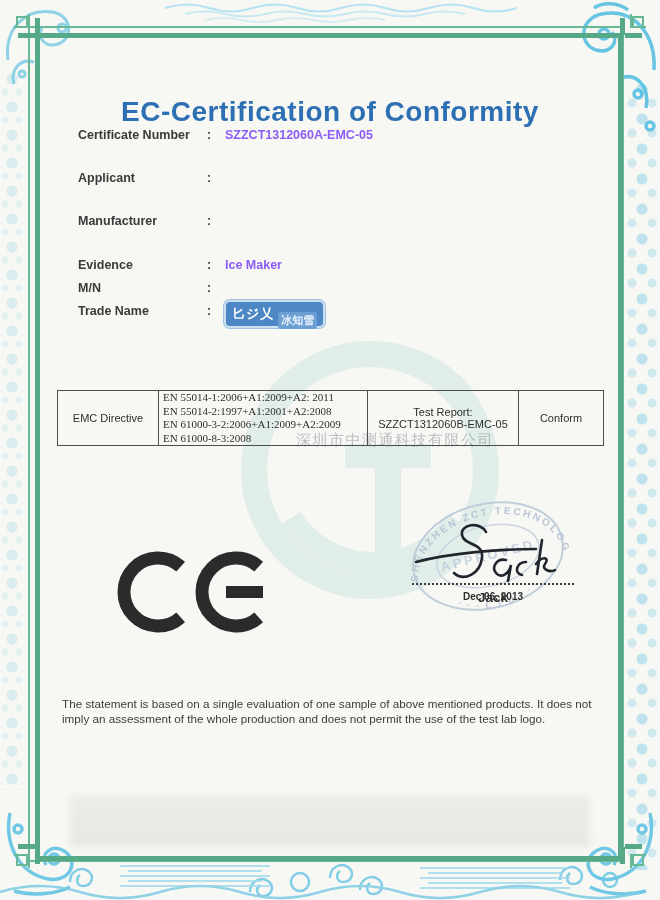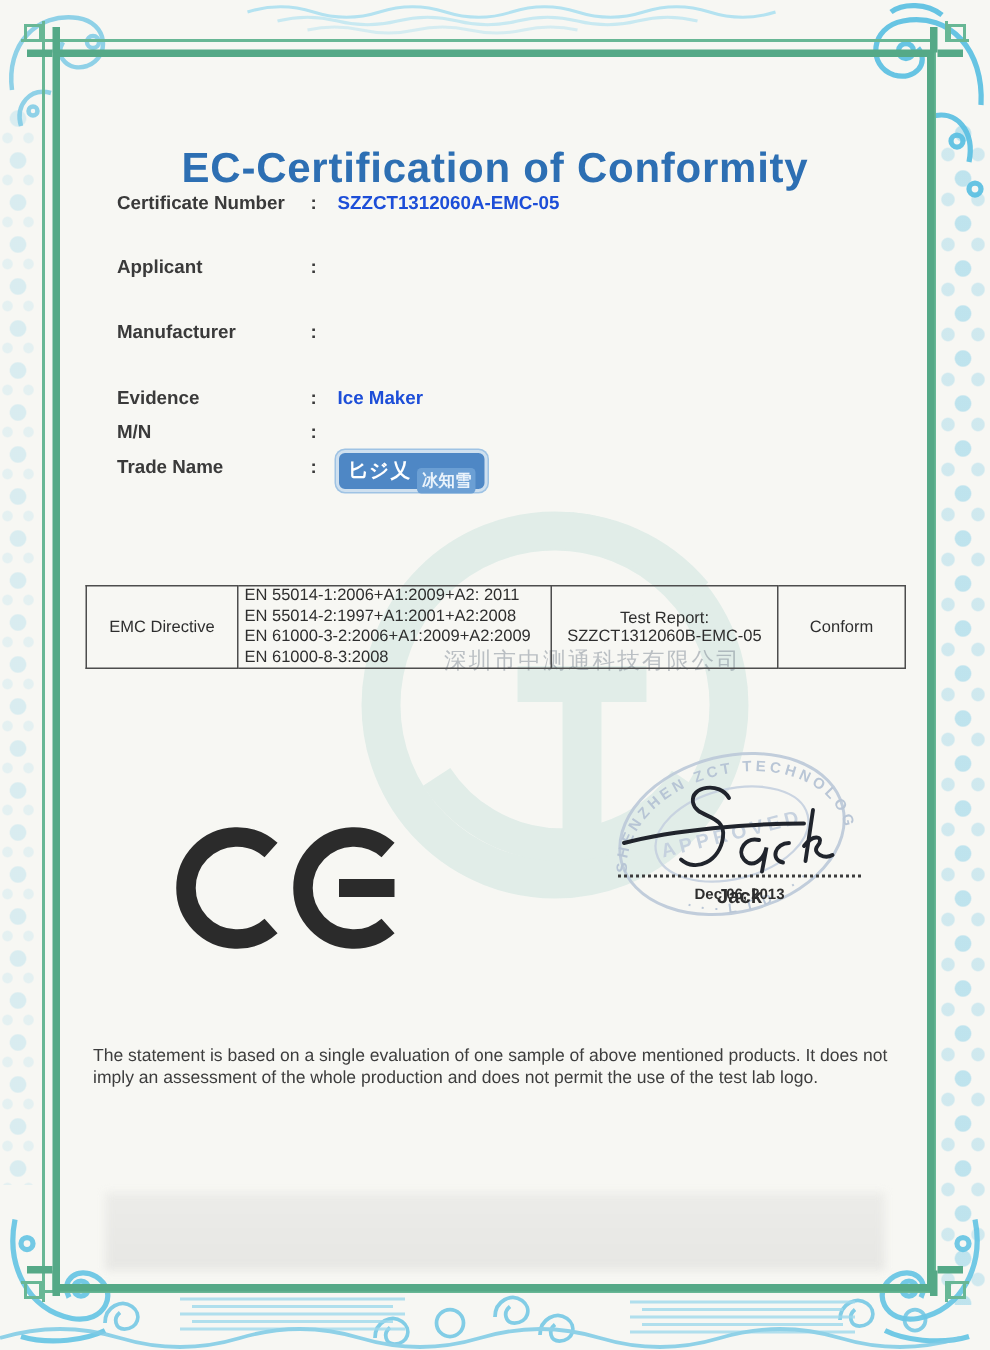--- a/index.html
+++ b/index.html
@@ -41,37 +41,37 @@
   .wm-cn{position:absolute;left:296px;top:431px;z-index:2;font-size:15px;
          letter-spacing:1.5px;color:rgba(125,136,148,.5);}
 
   
   .title{position:absolute;left:0;top:60px;width:660px;text-align:center;z-index:3;
          font-size:28px;font-weight:bold;color:#2d6fb3;letter-spacing:.5px;margin-top:36px;}
   .frow{position:absolute;left:62px;width:560px;height:16px;z-index:3;
         font-size:12.5px;font-weight:bold;color:#3a3a3a;}
   .frow .lbl{position:absolute;left:16px;top:0;}
   .frow .sep{position:absolute;left:145px;top:0;}
-  .frow .val{position:absolute;left:163px;top:0;color:#1d4ed8;white-space:nowrap;}
+  .frow .val{position:absolute;left:163px;top:0;color:#8b5cf6;white-space:nowrap;}
   .val-mn{font-size:11px;letter-spacing:-.2px;}
 
   .logo-badge{position:absolute;left:224px;top:300px;z-index:3;height:24px;
       display:flex;align-items:center;gap:4px;padding:0 6px;
       background:#4e87c5;border:2px solid #cfe0ef;border-radius:6px;
       box-shadow:0 0 0 1px #9fc3e4;}
   .logo-mark{color:#fff;font-weight:bold;font-size:13px;letter-spacing:1px;}
   .logo-cn{color:#eaf3fb;font-weight:bold;font-size:11px;background:#6b9fd4;
            padding:1px 3px;border-radius:3px;margin-top:12px;}
 
   
   table.conf{position:absolute;left:57px;top:390px;z-index:3;border-collapse:collapse;
              table-layout:fixed;font-size:11px;color:#2e2e2e;background:transparent;}
   table.conf th,table.conf td{border:1.5px solid #4d4d4d;padding:0 4px;}
   table.conf th{height:22px;font-size:11.5px;font-weight:normal;}
-  td.std{font-size:11px;line-height:13.5px;padding-left:7px;}
+  td.std{font-size:11px;line-height:13.5px;padding-left:7px;font-family:Liberation Serif, serif;}
   td.ctr{text-align:center;}
 
   
   .ce{position:absolute;left:114px;top:548px;z-index:3;}
 
   
   .stamp{position:absolute;left:398px;top:490px;z-index:3;opacity:.9;}
   .sig{position:absolute;left:408px;top:516px;z-index:4;}
   .sigline{position:absolute;left:412px;top:583px;width:162px;z-index:4;
            border-bottom:2px dotted #3c3c3c;}

